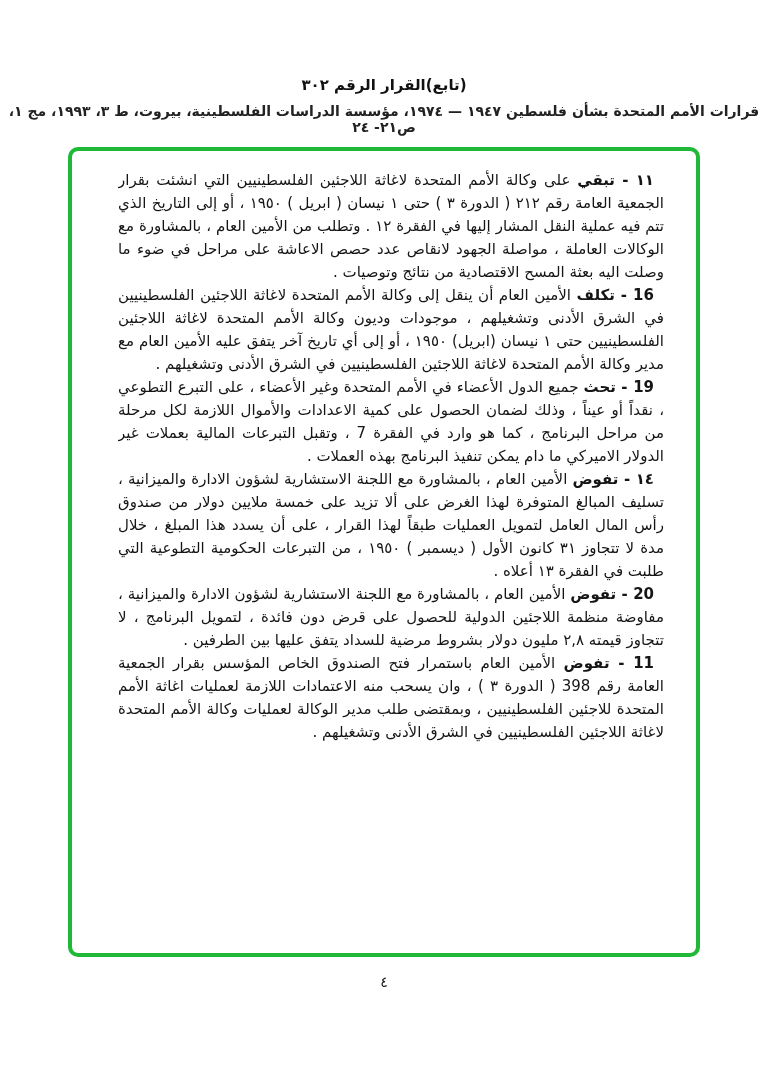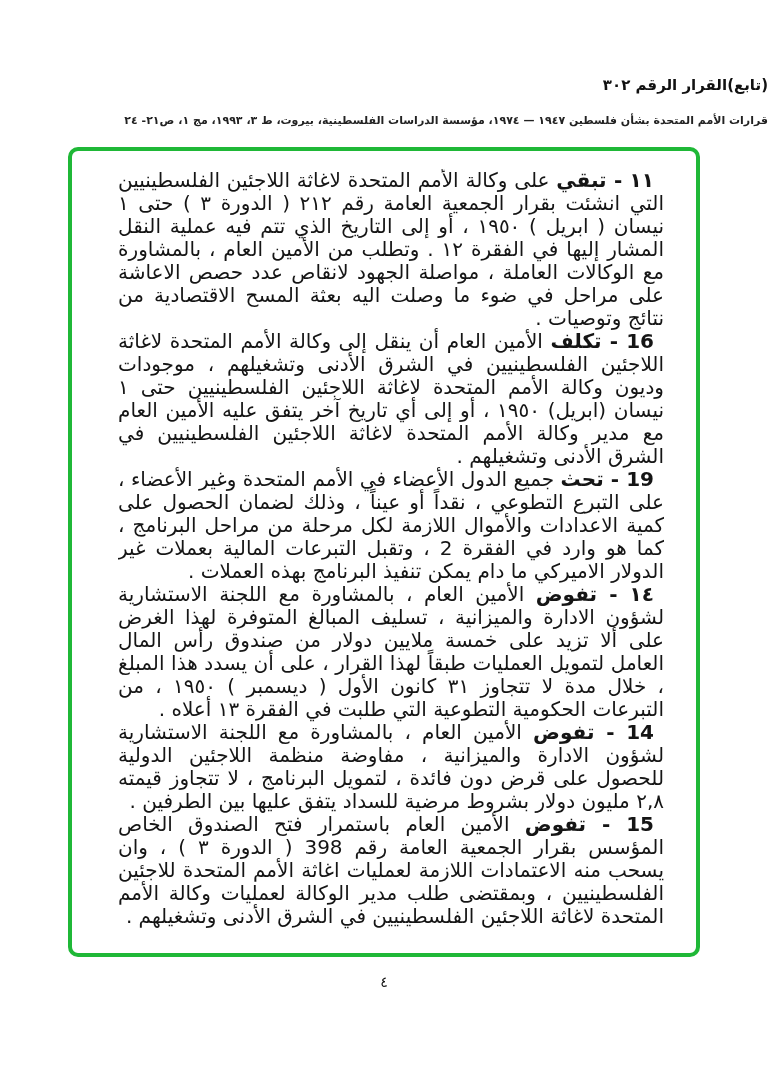--- a/index.html
+++ b/index.html
@@ -6,39 +6,39 @@
   html, body { background: #ffffff; }
   body {
     width: 768px; height: 1085px;
     position: relative;
     font-family: "DejaVu Sans", sans-serif;
     color: #141414;
     overflow: hidden;
   }
   .sheet { position: absolute; inset: 0; background: #ffffff; }
 
-  .doc-header { position: absolute; top: 76px; left: 0; right: 0; text-align: right; direction: rtl; }
+  .doc-header { position: absolute; top: 76px; left: 0; right: 0; text-align: center; direction: rtl; }
   .doc-title { font-size: 15px; font-weight: bold; color: #111; }
-  .doc-source { margin-top: 20px; font-size: 11px; font-weight: bold; color: #222; }
+  .doc-source { margin-top: 9px; font-size: 14px; font-weight: bold; color: #222; }
 
   .green-box {
     position: absolute;
     left: 68px; top: 147px;
     width: 632px; height: 810px;
     border: 4px solid var(--accent, #1fb837);
     border-radius: 10px;
     background: #ffffff;
   }
   .text-col {
     position: absolute;
     top: 18px; bottom: 14px;
     right: 32px; left: 46px;
     direction: rtl;
     text-align: justify;
-    font-size: 20px;
+    font-size: 15px;
     line-height: 23px;
     overflow: hidden;
     color: #151515;
   }
   .text-col p { text-indent: 10px; margin: 0; }
   .para-lead { font-weight: bold; }
 
   .page-number {
     position: absolute;
     top: 974px; left: 0; right: 0;
@@ -57,26 +57,26 @@
     <div class="doc-source">قرارات الأمم المتحدة بشأن فلسطين ١٩٤٧ — ١٩٧٤، مؤسسة الدراسات الفلسطينية، بيروت، ط ٣، ١٩٩٣، مج ١، ص٢١- ٢٤</div>
   </div>
 
   <div class="green-box">
     <div class="text-col">
 
       <p><span class="para-lead">١١ - تبقي</span> <span>على وكالة الأمم المتحدة لاغاثة اللاجئين الفلسطينيين التي انشئت بقرار الجمعية العامة رقم ٢١٢ ( الدورة ٣ ) حتى ١ نيسان ( ابريل ) ١٩٥٠ ، أو إلى التاريخ الذي تتم فيه عملية النقل المشار إليها في الفقرة ١٢ . وتطلب من الأمين العام ، بالمشاورة مع الوكالات العاملة ، مواصلة الجهود لانقاص عدد حصص الاعاشة على مراحل في ضوء ما وصلت اليه بعثة المسح الاقتصادية من نتائج وتوصيات .</span></p>
 
       <p><span class="para-lead">16 - تكلف</span> <span>الأمين العام أن ينقل إلى وكالة الأمم المتحدة لاغاثة اللاجئين الفلسطينيين في الشرق الأدنى وتشغيلهم ، موجودات وديون وكالة الأمم المتحدة لاغاثة اللاجئين الفلسطينيين حتى ١ نيسان (ابريل) ١٩٥٠ ، أو إلى أي تاريخ آخر يتفق عليه الأمين العام مع مدير وكالة الأمم المتحدة لاغاثة اللاجئين الفلسطينيين في الشرق الأدنى وتشغيلهم .</span></p>
 
-      <p><span class="para-lead">19 - تحث</span> <span>جميع الدول الأعضاء في الأمم المتحدة وغير الأعضاء ، على التبرع التطوعي ، نقداً أو عيناً ، وذلك لضمان الحصول على كمية الاعدادات والأموال اللازمة لكل مرحلة من مراحل البرنامج ، كما هو وارد في الفقرة 2 ، وتقبل التبرعات المالية بعملات غير الدولار الاميركي ما دام يمكن تنفيذ البرنامج بهذه العملات .</span></p>
+      <p><span class="para-lead">19 - تحث</span> <span>جميع الدول الأعضاء في الأمم المتحدة وغير الأعضاء ، على التبرع التطوعي ، نقداً أو عيناً ، وذلك لضمان الحصول على كمية الاعدادات والأموال اللازمة لكل مرحلة من مراحل البرنامج ، كما هو وارد في الفقرة 7 ، وتقبل التبرعات المالية بعملات غير الدولار الاميركي ما دام يمكن تنفيذ البرنامج بهذه العملات .</span></p>
 
       <p><span class="para-lead">١٤ - تفوض</span> <span>الأمين العام ، بالمشاورة مع اللجنة الاستشارية لشؤون الادارة والميزانية ، تسليف المبالغ المتوفرة لهذا الغرض على ألا تزيد على خمسة ملايين دولار من صندوق رأس المال العامل لتمويل العمليات طبقاً لهذا القرار ، على أن يسدد هذا المبلغ ، خلال مدة لا تتجاوز ٣١ كانون الأول ( ديسمبر ) ١٩٥٠ ، من التبرعات الحكومية التطوعية التي طلبت في الفقرة ١٣ أعلاه .</span></p>
 
-      <p><span class="para-lead">14 - تفوض</span> <span>الأمين العام ، بالمشاورة مع اللجنة الاستشارية لشؤون الادارة والميزانية ، مفاوضة منظمة اللاجئين الدولية للحصول على قرض دون فائدة ، لتمويل البرنامج ، لا تتجاوز قيمته ٢,٨ مليون دولار بشروط مرضية للسداد يتفق عليها بين الطرفين .</span></p>
+      <p><span class="para-lead">20 - تفوض</span> <span>الأمين العام ، بالمشاورة مع اللجنة الاستشارية لشؤون الادارة والميزانية ، مفاوضة منظمة اللاجئين الدولية للحصول على قرض دون فائدة ، لتمويل البرنامج ، لا تتجاوز قيمته ٢,٨ مليون دولار بشروط مرضية للسداد يتفق عليها بين الطرفين .</span></p>
 
-      <p><span class="para-lead">15 - تفوض</span> <span>الأمين العام باستمرار فتح الصندوق الخاص المؤسس بقرار الجمعية العامة رقم 398 ( الدورة ٣ ) ، وان يسحب منه الاعتمادات اللازمة لعمليات اغاثة الأمم المتحدة للاجئين الفلسطينيين ، وبمقتضى طلب مدير الوكالة لعمليات وكالة الأمم المتحدة لاغاثة اللاجئين الفلسطينيين في الشرق الأدنى وتشغيلهم .</span></p>
+      <p><span class="para-lead">11 - تفوض</span> <span>الأمين العام باستمرار فتح الصندوق الخاص المؤسس بقرار الجمعية العامة رقم 398 ( الدورة ٣ ) ، وان يسحب منه الاعتمادات اللازمة لعمليات اغاثة الأمم المتحدة للاجئين الفلسطينيين ، وبمقتضى طلب مدير الوكالة لعمليات وكالة الأمم المتحدة لاغاثة اللاجئين الفلسطينيين في الشرق الأدنى وتشغيلهم .</span></p>
 
     </div>
   </div>
 
   <div class="page-number">٤</div>
 
 </div>
 
 </body></html>

